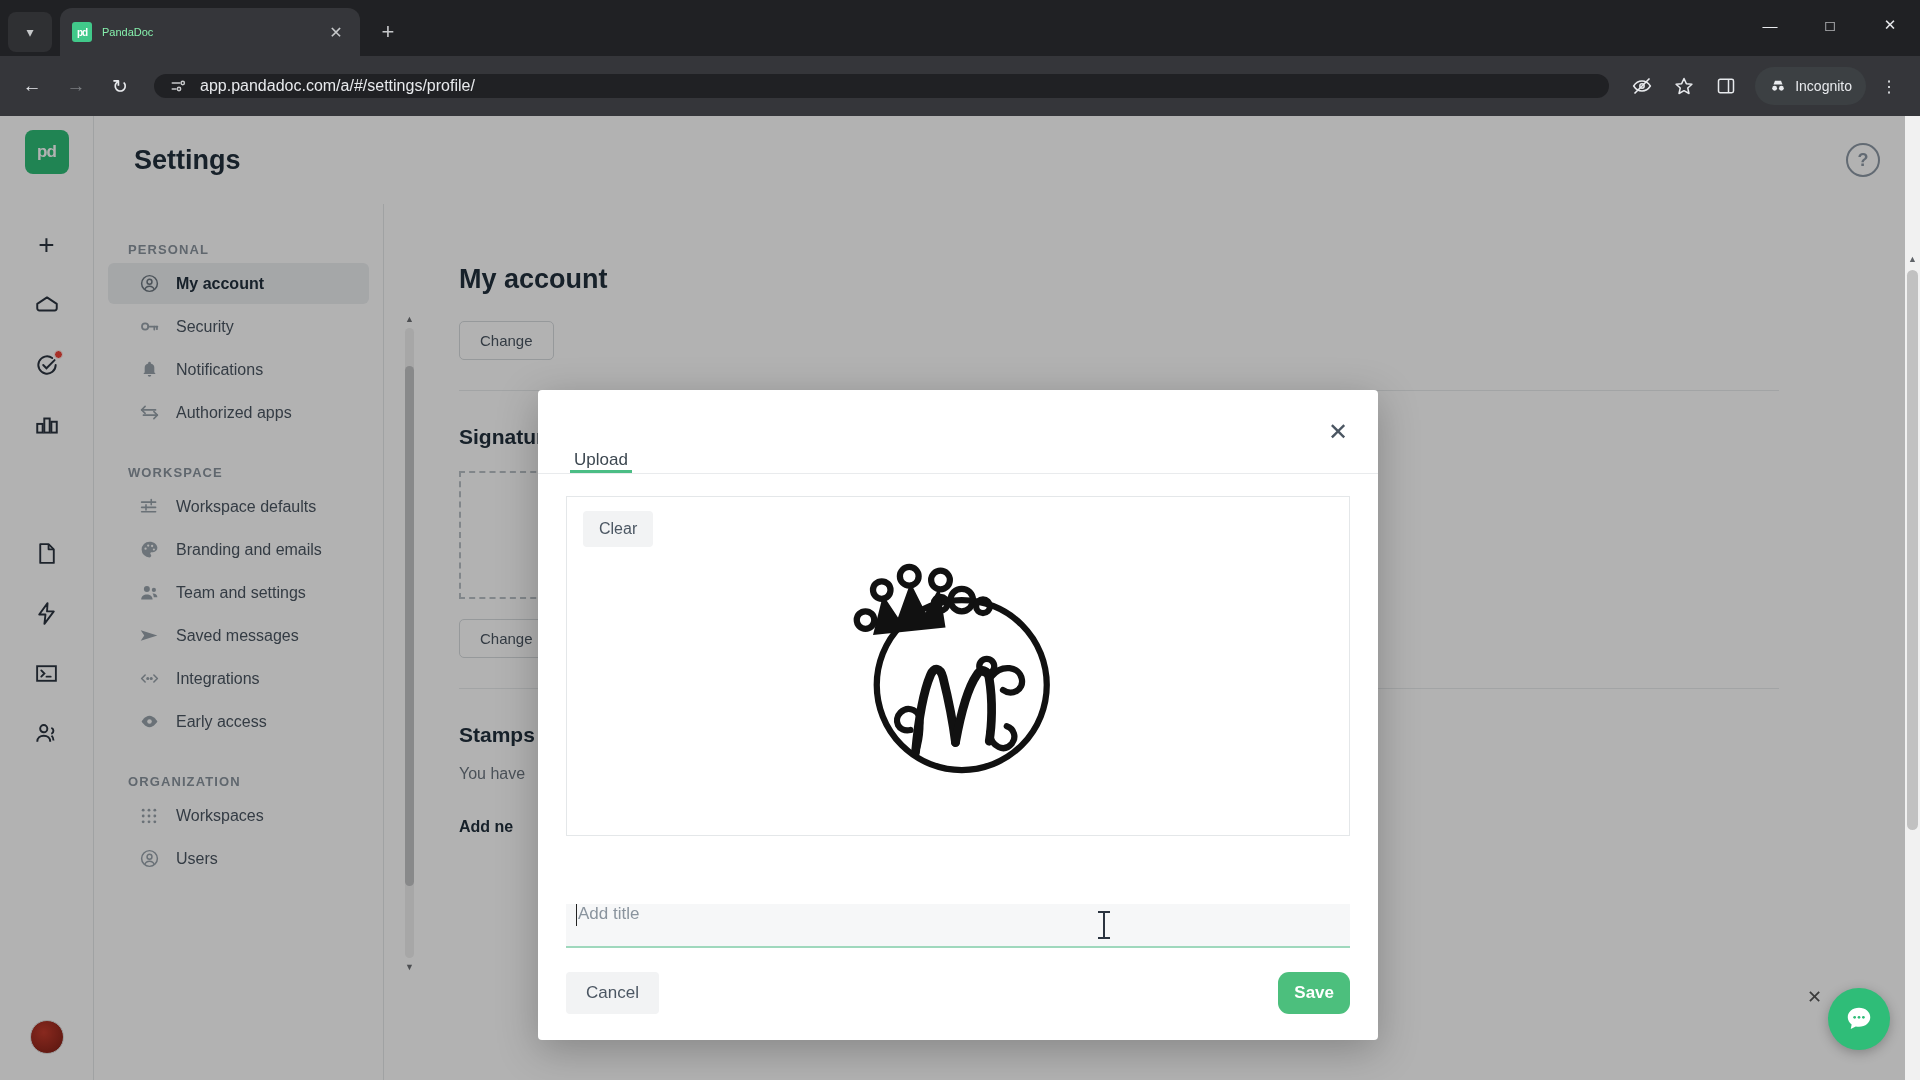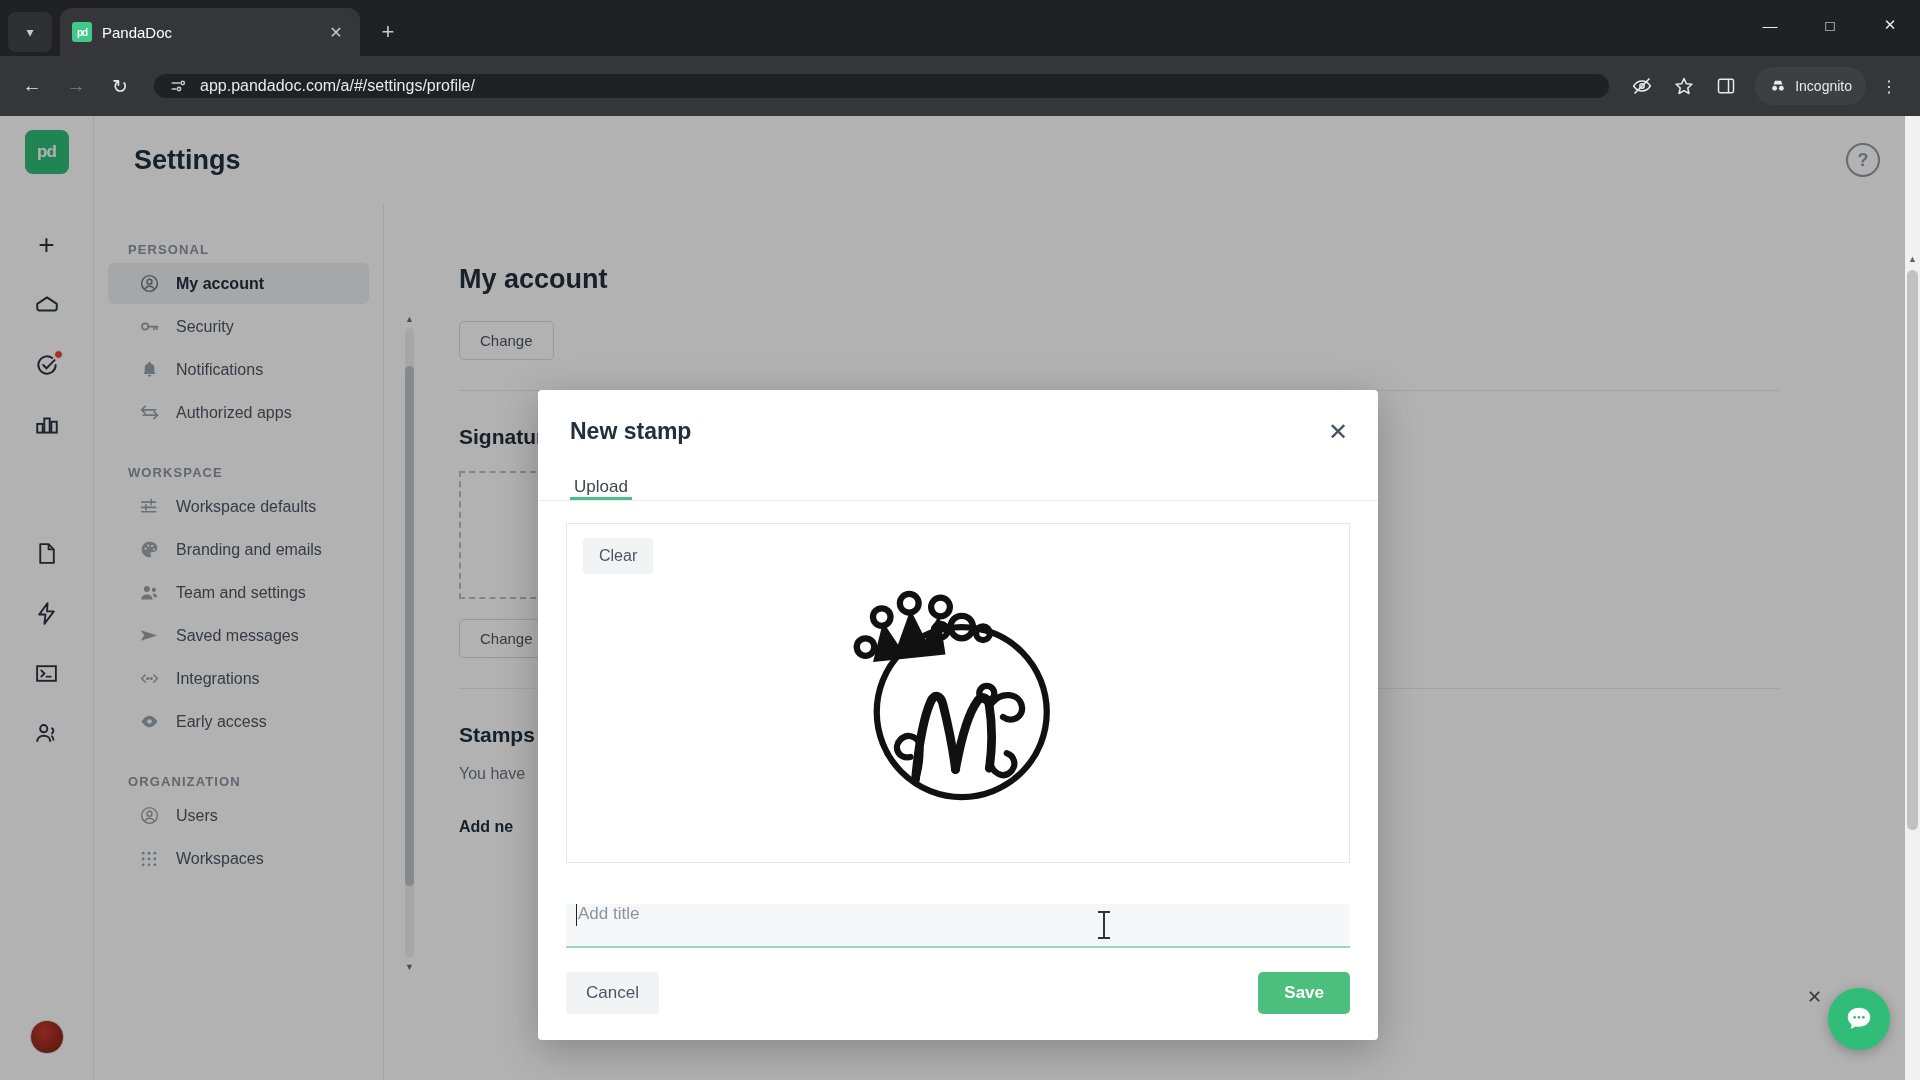--- a/index.html
+++ b/index.html
@@ -26,21 +26,21 @@
     height: 48px; width: 300px; margin-left: 8px;
     background:#35363a; border-radius: 12px 12px 0 0;
     display:flex; align-items:center; padding: 0 12px; gap:10px;
     position: relative;
   }
   .tab-favicon {
     width:20px; height:20px; border-radius:3px; background:#41c98a;
     display:flex; align-items:center; justify-content:center;
     font-size:10px; font-weight:bold; color:#fff; letter-spacing:-1px;
   }
-  .tab-title { color:#ffffff; font-size:15px; flex:1; white-space:nowrap; overflow:hidden; }
+  .tab-title { color:#86efac; font-size:11px; flex:1; white-space:nowrap; overflow:hidden; }
   .tab-close { color:#c6c8ca; font-size:16px; width:24px; height:24px;
     display:flex;align-items:center;justify-content:center;border-radius:50%; cursor:pointer;}
   .new-tab { color:#c6c8ca; font-size:22px; width:36px; height:36px; margin:0 0 6px 10px;
     display:flex;align-items:center;justify-content:center;border-radius:50%; cursor:pointer;}
 
   .win-controls { position:absolute; right:0; top:0; height:50px; display:flex; }
   .win-btn { width:60px; height:50px; display:flex; align-items:center; justify-content:center;
     color:#e8eaed; font-size:15px; cursor:pointer; }
 
   .toolbar {
@@ -181,22 +181,22 @@
   .caret { width:1px; height:22px; background:#222; margin-right:1px; }
   .ph { color:#8a949e; font-size:17px; }
   .text-cursor { position:absolute; right:245px; top:7px; width:2px; height:28px;
     background:#2b3440; }
   .text-cursor:before, .text-cursor:after {
     content:""; position:absolute; left:-5px; width:12px; height:2px; background:#2b3440;}
   .text-cursor:before { top:0; } .text-cursor:after { bottom:0; }
   .modal-foot { display:flex; align-items:center; padding: 24px 28px 26px 28px; }
   .cancel-btn { background:#f2f3f4; border:none; border-radius:4px; padding: 11px 20px;
     font-size:17px; color:#4b5662; cursor:pointer; font-family:"Liberation Sans", sans-serif;}
-  .save-btn { margin-left:auto; background:#4cbf7d; border:none; border-radius:5px;
-    padding: 11px 26px; font-size:17px; color:#fff; font-weight:bold; cursor:pointer;
+  .save-btn { margin-left:auto; background:#4cbf7d; border:none; border-radius:11px;
+    padding: 11px 16px; font-size:17px; color:#fff; font-weight:bold; cursor:pointer;
     font-family:"Liberation Sans", sans-serif; }
 
   
   .chat-bubble { position:absolute; right:30px; bottom:30px; width:62px; height:62px;
     border-radius:50%; background:#2fbd78; z-index:70;
     display:flex; align-items:center; justify-content:center; cursor:pointer;
     box-shadow:0 3px 12px rgba(0,0,0,.25); }
   .chat-x { position:absolute; right:98px; bottom:72px; color:#3b3b3b; font-size:18px;
     z-index:70; cursor:pointer; }
 </style>
@@ -435,44 +435,44 @@
             <circle cx="12" cy="12" r="2.6" fill="#fff"></circle>
           </svg>
         </span>
         <span>Early access</span>
       </div>
 
       <div class="nav-space"></div>
       <div class="nav-group-label">ORGANIZATION</div>
       <div class="nav-row">
         <span class="ic">
-          <svg width="21" height="21" viewBox="0 0 24 24" fill="none" stroke="currentColor" stroke-width="1.7">
-            <circle cx="12" cy="12" r="9"></circle>
-              <circle cx="12" cy="10" r="2.8"></circle>
-              <path d="M6.5 19c1-2.6 3-3.8 5.5-3.8S16.5 16.4 17.5 19"></path>
-          </svg>
-        </span>
-        <span>Users</span>
-      </div>
-      <div class="nav-row">
-        <span class="ic">
           <svg width="20" height="20" viewBox="0 0 24 24" fill="currentColor">
             <circle cx="5" cy="5" r="1.7"></circle>
               <circle cx="12" cy="5" r="1.7"></circle>
               <circle cx="19" cy="5" r="1.7"></circle>
             <circle cx="5" cy="12" r="1.7"></circle>
               <circle cx="12" cy="12" r="1.7"></circle>
               <circle cx="19" cy="12" r="1.7"></circle>
             <circle cx="5" cy="19" r="1.7"></circle>
               <circle cx="12" cy="19" r="1.7"></circle>
               <circle cx="19" cy="19" r="1.7"></circle>
           </svg>
         </span>
         <span>Workspaces</span>
       </div>
+      <div class="nav-row">
+        <span class="ic">
+          <svg width="21" height="21" viewBox="0 0 24 24" fill="none" stroke="currentColor" stroke-width="1.7">
+            <circle cx="12" cy="12" r="9"></circle>
+              <circle cx="12" cy="10" r="2.8"></circle>
+              <path d="M6.5 19c1-2.6 3-3.8 5.5-3.8S16.5 16.4 17.5 19"></path>
+          </svg>
+        </span>
+        <span>Users</span>
+      </div>
     </div>
 
     <div class="nav-scroll">
       <div class="arrowtop">▲</div>
       <div class="thumb"></div>
       <div class="arrowbot">▼</div>
     </div>
 
     <div class="content">
       <div class="h-account">My account</div>
@@ -486,21 +486,20 @@
       <div class="divider"></div>
       <div class="h-sec">Stamps</div>
       <div class="muted">You have</div>
       <div class="bold-link">Add ne</div>
     </div>
 
     <div class="scrim"></div>
 
     <div class="modal">
       <div class="modal-head">
-        <div class="modal-title">New stamp</div>
         <div class="modal-close">✕</div>
       </div>
       <div class="tabs">
         <div class="tab-item">Upload</div>
       </div>
       <div class="modal-body">
         <div class="canvas">
           <button class="clear-btn">Clear</button>
           <svg class="stamp-svg" viewBox="0 0 200 200">
 

